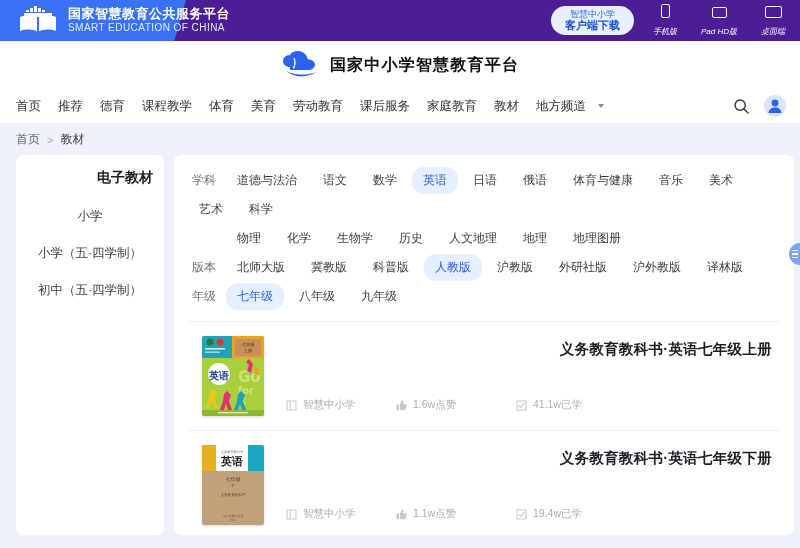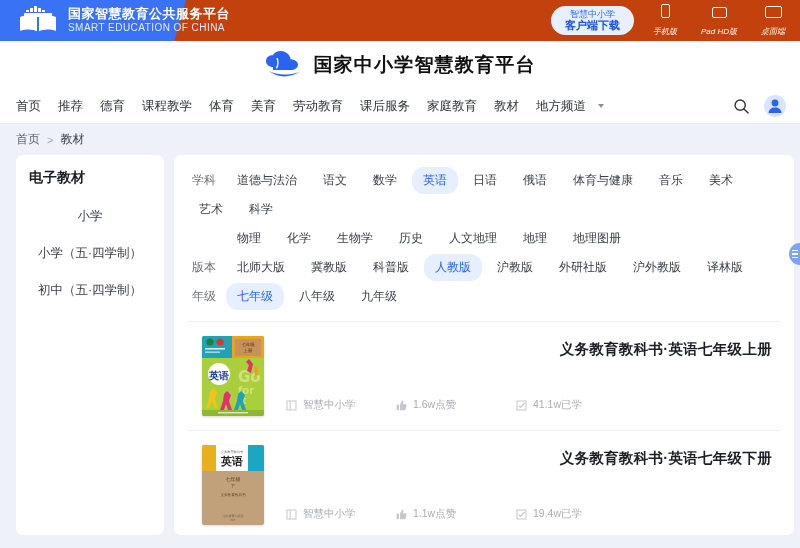--- a/index.html
+++ b/index.html
@@ -7,21 +7,21 @@
     width: 800px; height: 548px;
     font-family: "Liberation Sans", "DejaVu Sans", sans-serif;
     background: #eef1f8;
     overflow: hidden;
   }
 
   
   .topbar {
     position: relative;
     height: 41px;
-    background: #c2410c;
+    background: #4c1d95;
     display: flex;
     align-items: center;
     overflow: hidden;
   }
   .topbar-skew {
     position: absolute;
     left: 0; top: 0; bottom: 0;
     width: 186px;
     background: #3a72f5;
     transform: skewX(-16deg);
@@ -77,21 +77,21 @@
   .logobar {
     height: 48px;
     background: #ffffff;
     display: flex;
     align-items: center;
     justify-content: center;
   }
   .logo-wrap { display: flex; align-items: center; gap: 9px; }
   .logo-cloud { width: 40px; height: 30px; }
   .logo-title {
-    font-size: 19px; font-weight: bold; color: #111111;
+    font-size: 16px; font-weight: bold; color: #111111;
     letter-spacing: 1.2px;
     font-family: "DejaVu Serif", "Liberation Serif", serif;
   }
 
   
   .navbar {
     height: 35px;
     background: #ffffff;
     border-bottom: 1px solid #edeff3;
     display: flex;
@@ -142,20 +142,21 @@
     padding: 0 6px 0 16px;
     height: 380px;
   }
 
   
   .sidebar {
     width: 148px; flex: none;
     background: #ffffff;
     border-radius: 7px;
     padding: 14px 11px 10px;
+    text-align: right;
   }
   .side-title {
     font-size: 14px; font-weight: bold; color: #1c2026;
     margin-bottom: 14px; padding-left: 2px;
   }
   .side-item {
     height: 30px;
     display: flex; align-items: center; justify-content: center;
     font-size: 12.5px; color: #3b4049;
     border-radius: 7px;

